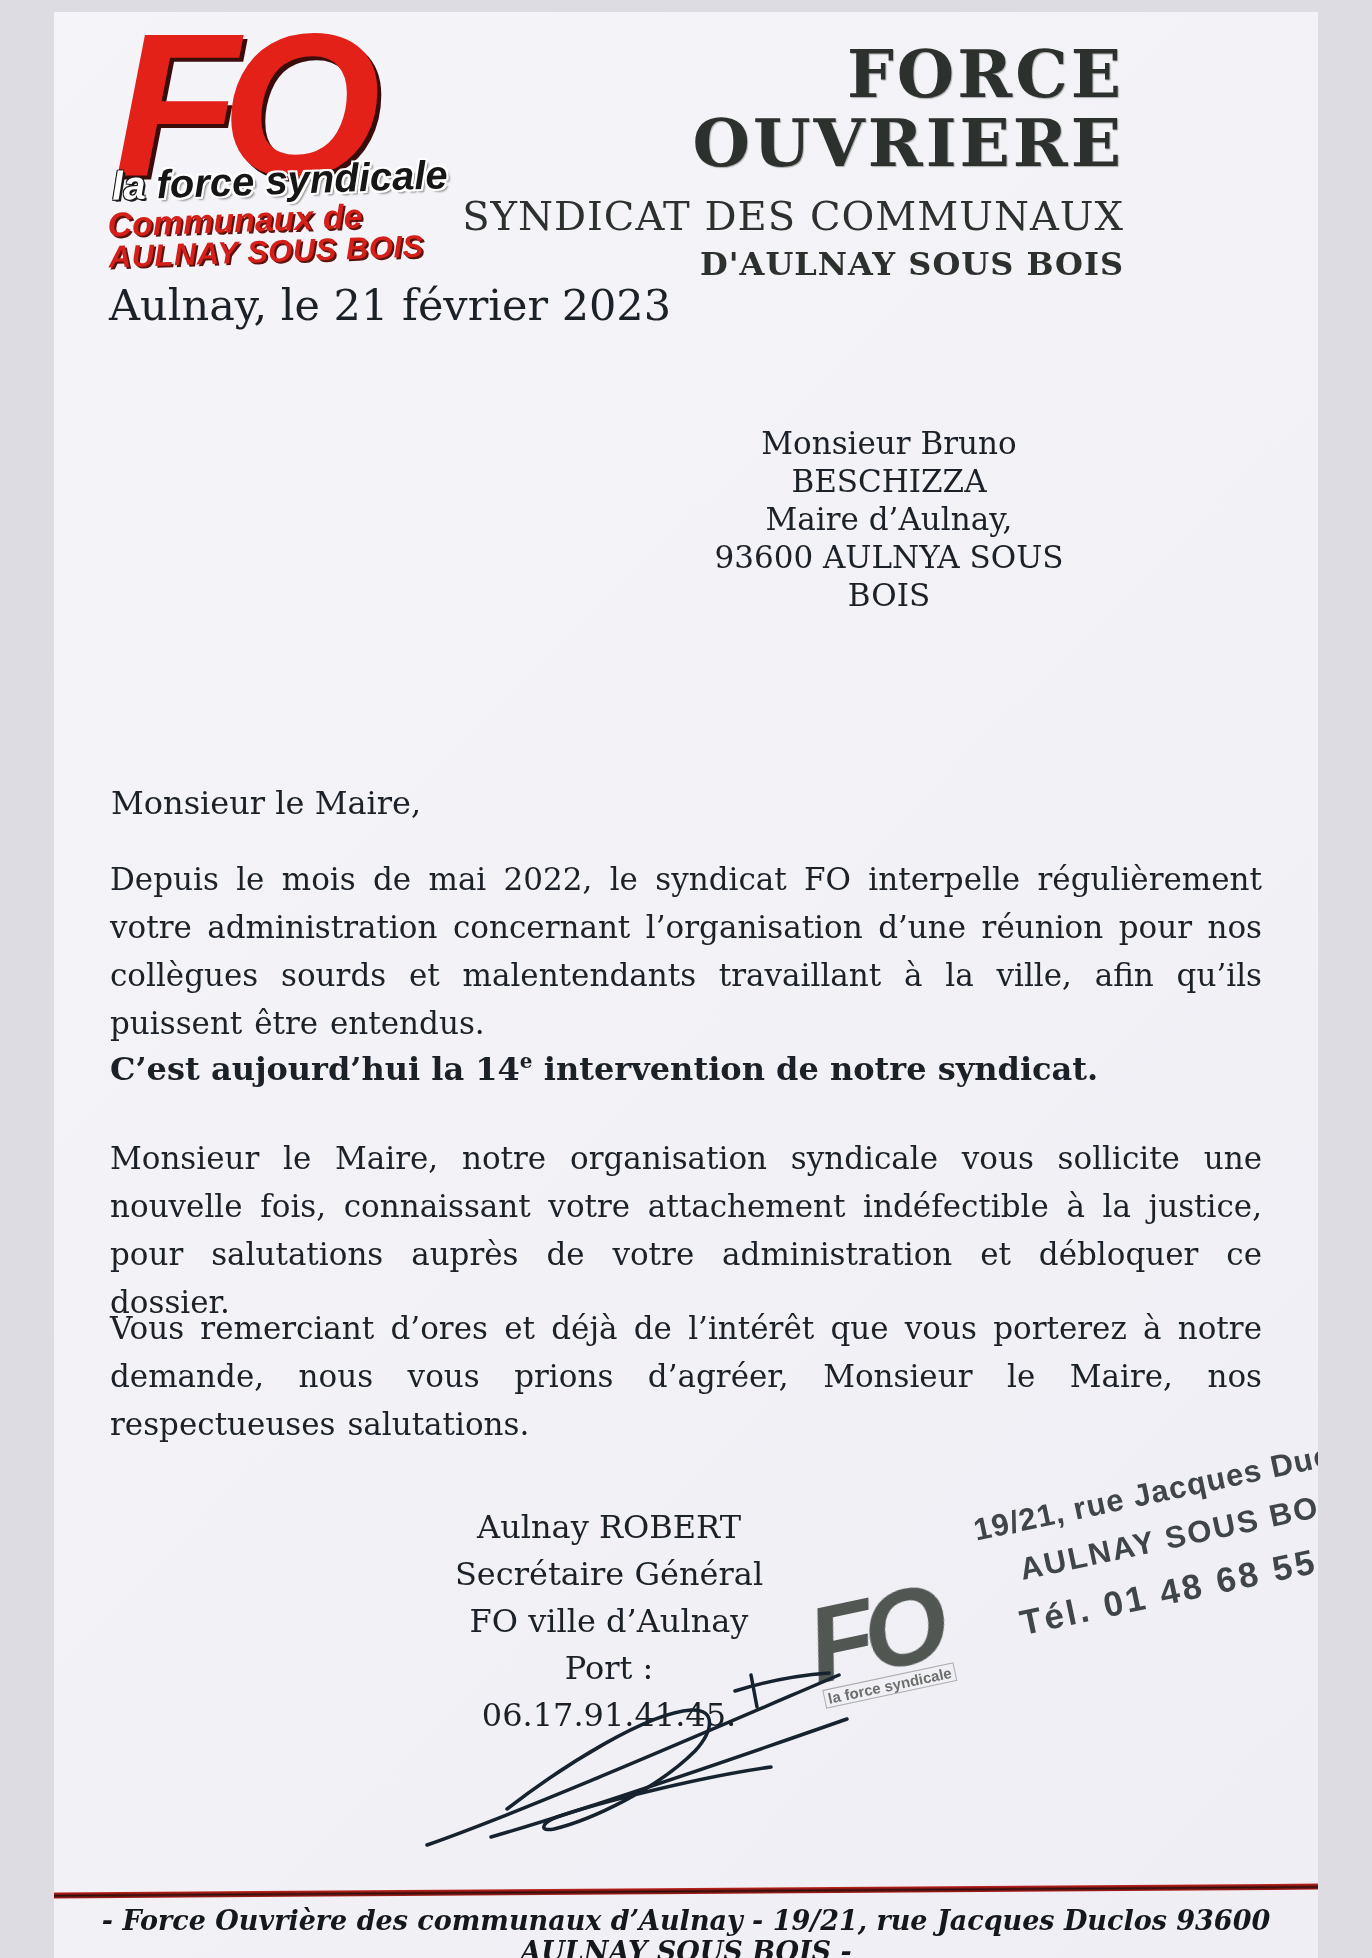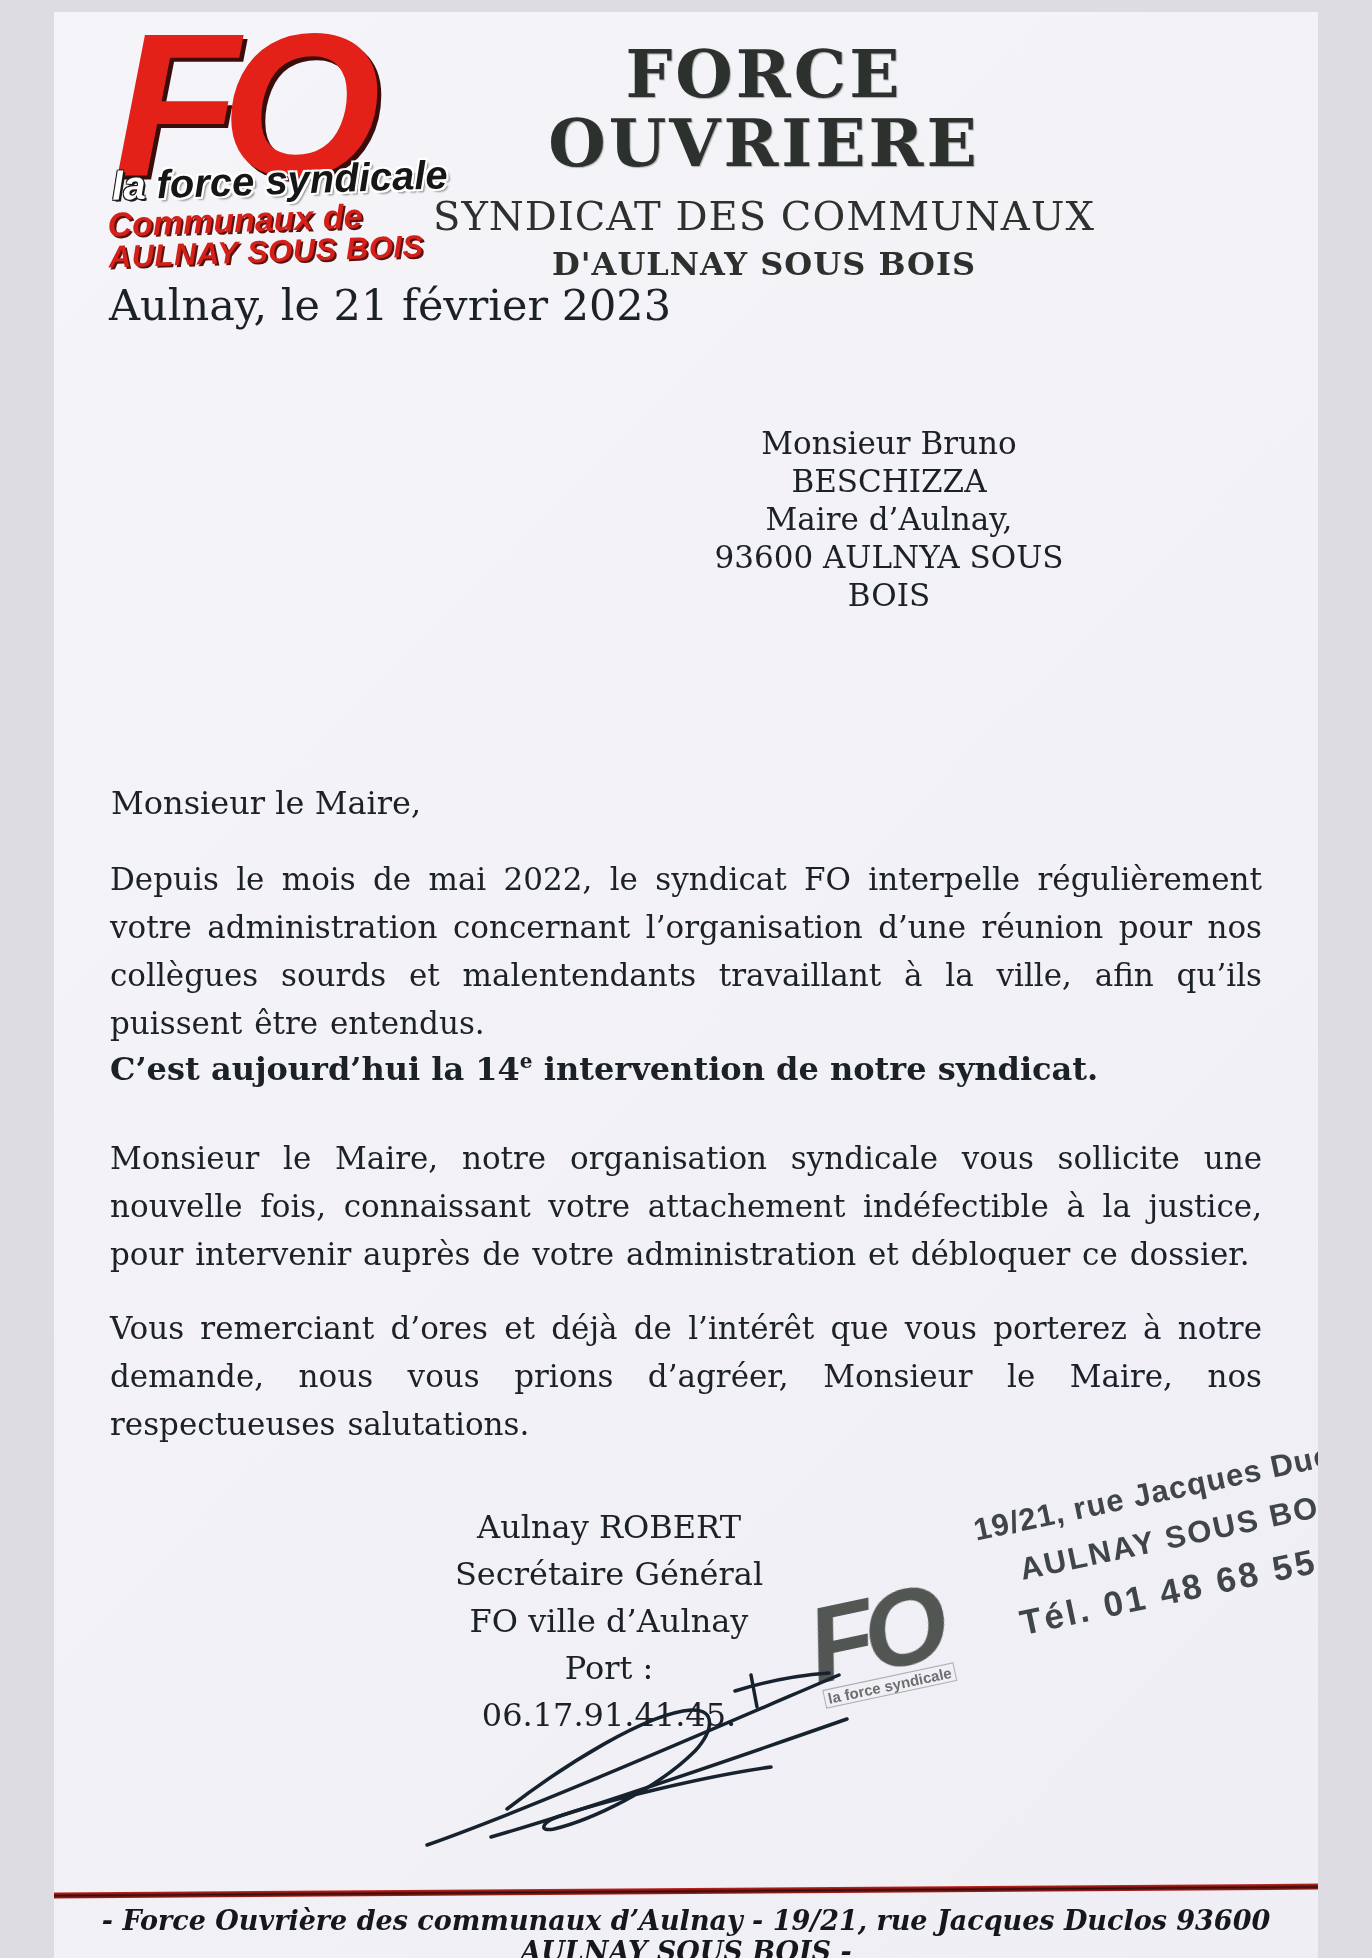--- a/index.html
+++ b/index.html
@@ -40,21 +40,21 @@
     font-weight:900;font-style:italic;
     color:#d42019;
     text-shadow:2px 2px 0 #5d100c;
     transform:rotate(-2deg);
     line-height:1.0;white-space:nowrap;
   }
   .logo-sub .l1{font-size:34px;display:block;}
   .logo-sub .l2{font-size:31px;display:block;letter-spacing:.5px;}
 
   
-  .header-block{position:absolute;left:350px;top:28px;width:720px;text-align:center;color:#2d312d;}
+  .header-block{position:absolute;left:350px;top:28px;width:720px;text-align:right;color:#2d312d;}
   .header-title{font-weight:700;font-size:66px;letter-spacing:3px;line-height:1.05;text-shadow:1px 1px 1px rgba(40,45,40,.35);}
   .header-sub1{font-weight:400;font-size:40px;margin-top:14px;letter-spacing:1px;}
   .header-sub2{font-weight:700;font-size:32px;margin-top:6px;letter-spacing:1px;}
 
   
   .dateline{position:absolute;left:55px;top:268px;font-size:43px;}
   .recipient{position:absolute;left:615px;top:412px;width:440px;text-align:center;font-size:31px;line-height:38px;}
   .subject{position:absolute;left:55px;top:612px;font-size:34px;font-weight:700;letter-spacing:.5px;}
   .salutation{position:absolute;left:57px;top:772px;font-size:32px;}
   .para{position:absolute;left:56px;right:56px;font-size:31px;line-height:48px;text-align:justify;word-spacing:2px;}
@@ -132,21 +132,21 @@
 
 
   <div class="salutation">Monsieur le Maire,</div>
 
   <div class="para p1">Depuis le mois de mai 2022, le syndicat FO interpelle régulièrement votre administration concernant l’organisation d’une réunion pour nos collègues sourds et malentendants travaillant à la ville, afin qu’ils puissent être entendus.</div>
 
   <div class="boldline">
     <span>C’est aujourd’hui la 14</span><sup>e</sup><span> intervention de notre syndicat.</span>
   </div>
 
-  <div class="para p2">Monsieur le Maire, notre organisation syndicale vous sollicite une nouvelle fois, connaissant votre attachement indéfectible à la justice, pour intervenir auprès de votre administration et débloquer ce dossier.</div>
+  <div class="para p2">Monsieur le Maire, notre organisation syndicale vous sollicite une nouvelle fois, connaissant votre attachement indéfectible à la justice, pour salutations auprès de votre administration et débloquer ce dossier.</div>
   <div class="para p3">Vous remerciant d’ores et déjà de l’intérêt que vous porterez à notre demande, nous vous prions d’agréer, Monsieur le Maire, nos respectueuses salutations.</div>
 
   <div class="sigblock">
     <div>Aulnay ROBERT</div>
     <div>Secrétaire Général</div>
     <div>FO ville d’Aulnay</div>
     <div>Port : 06.17.91.41.45.</div>
   </div>
 
   <div class="stamp">

